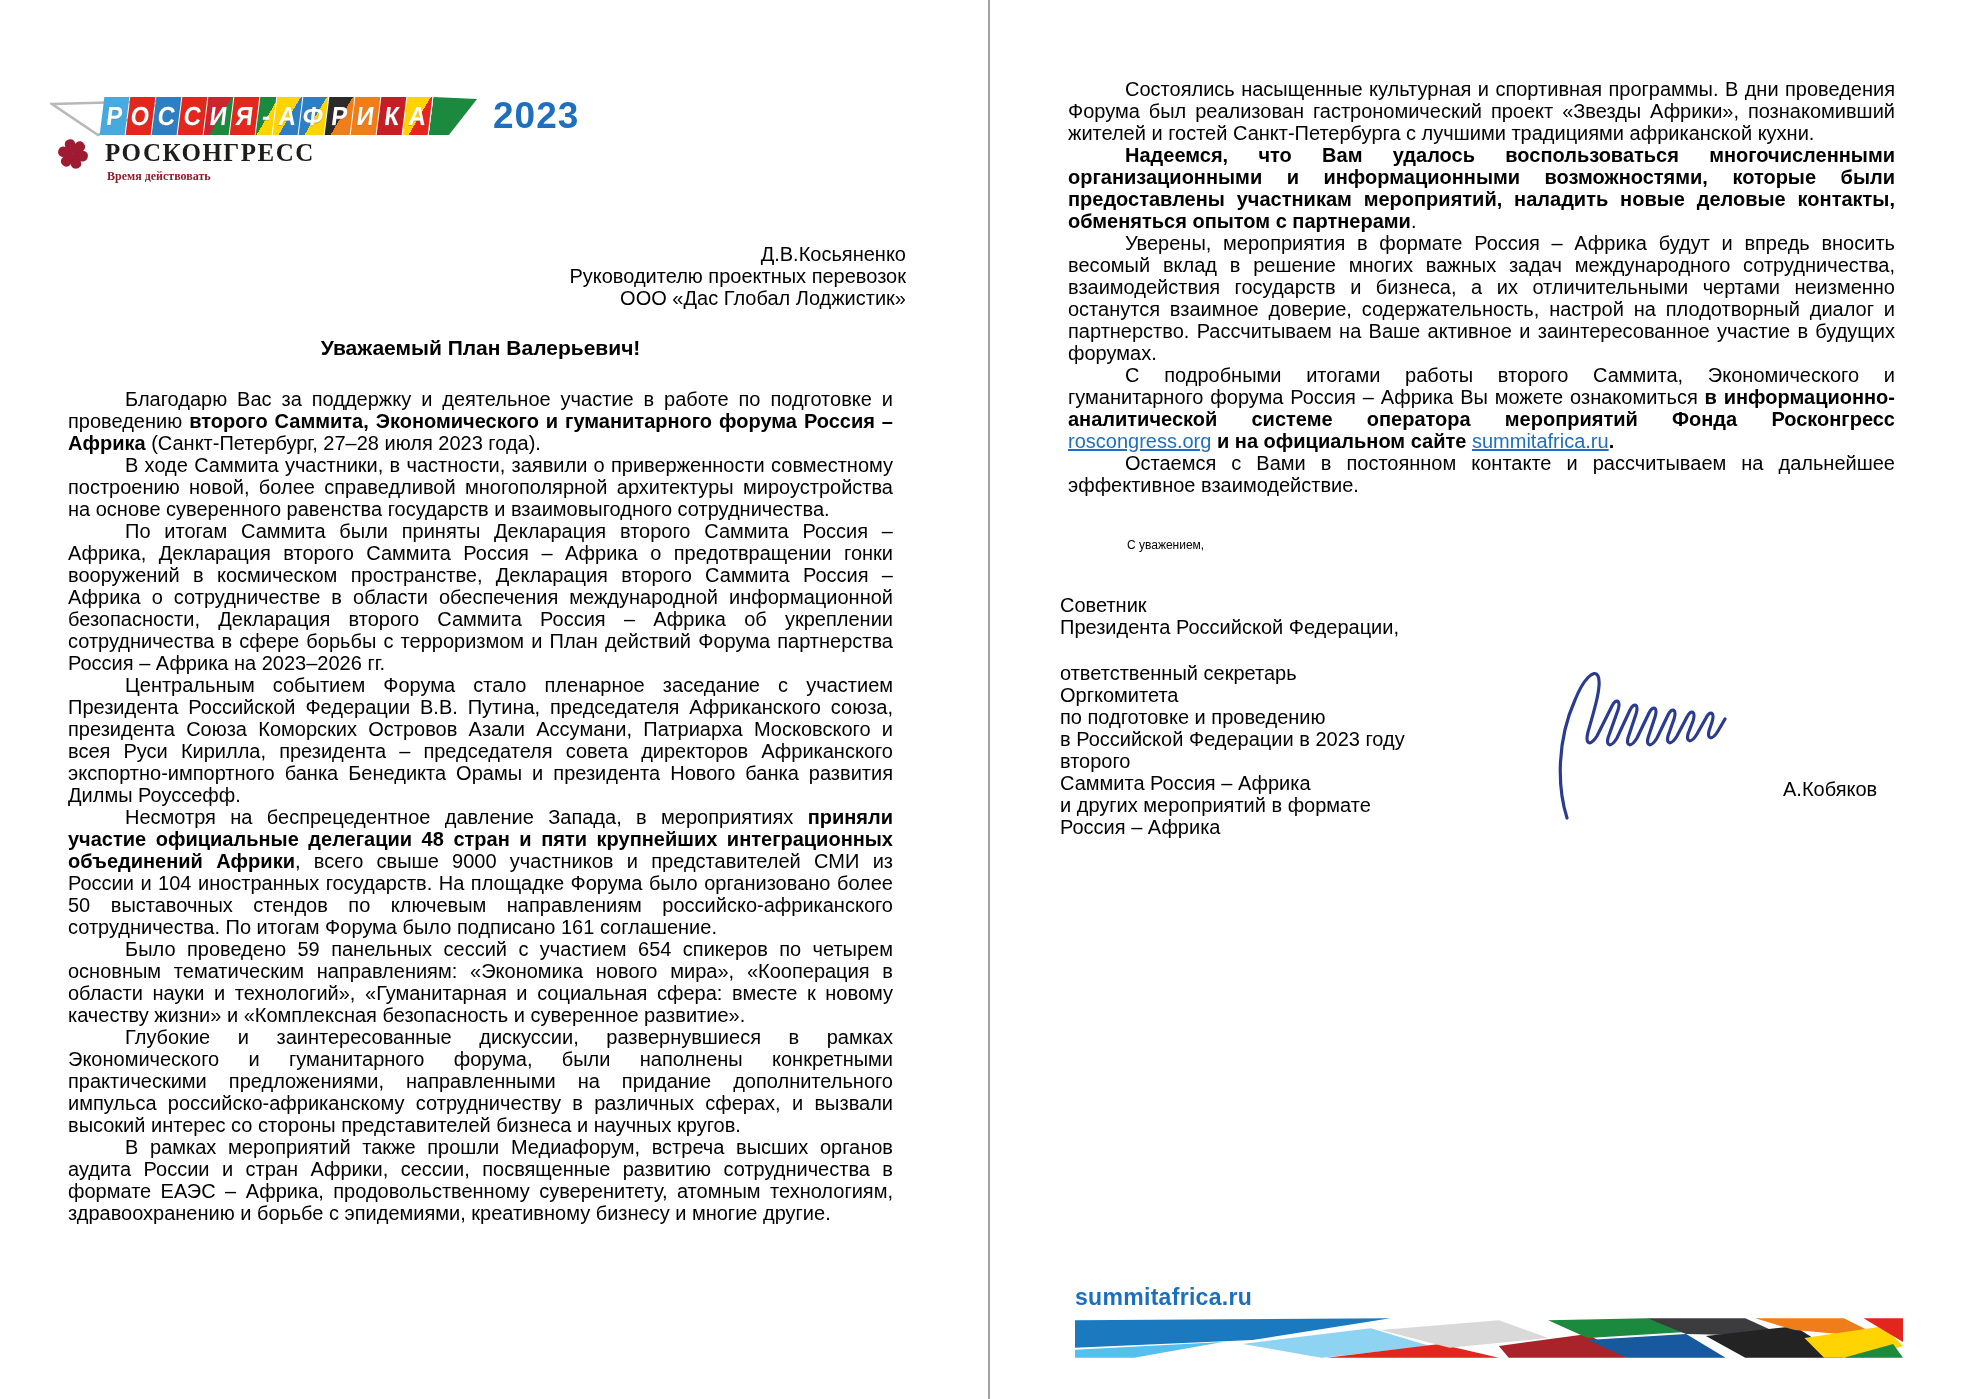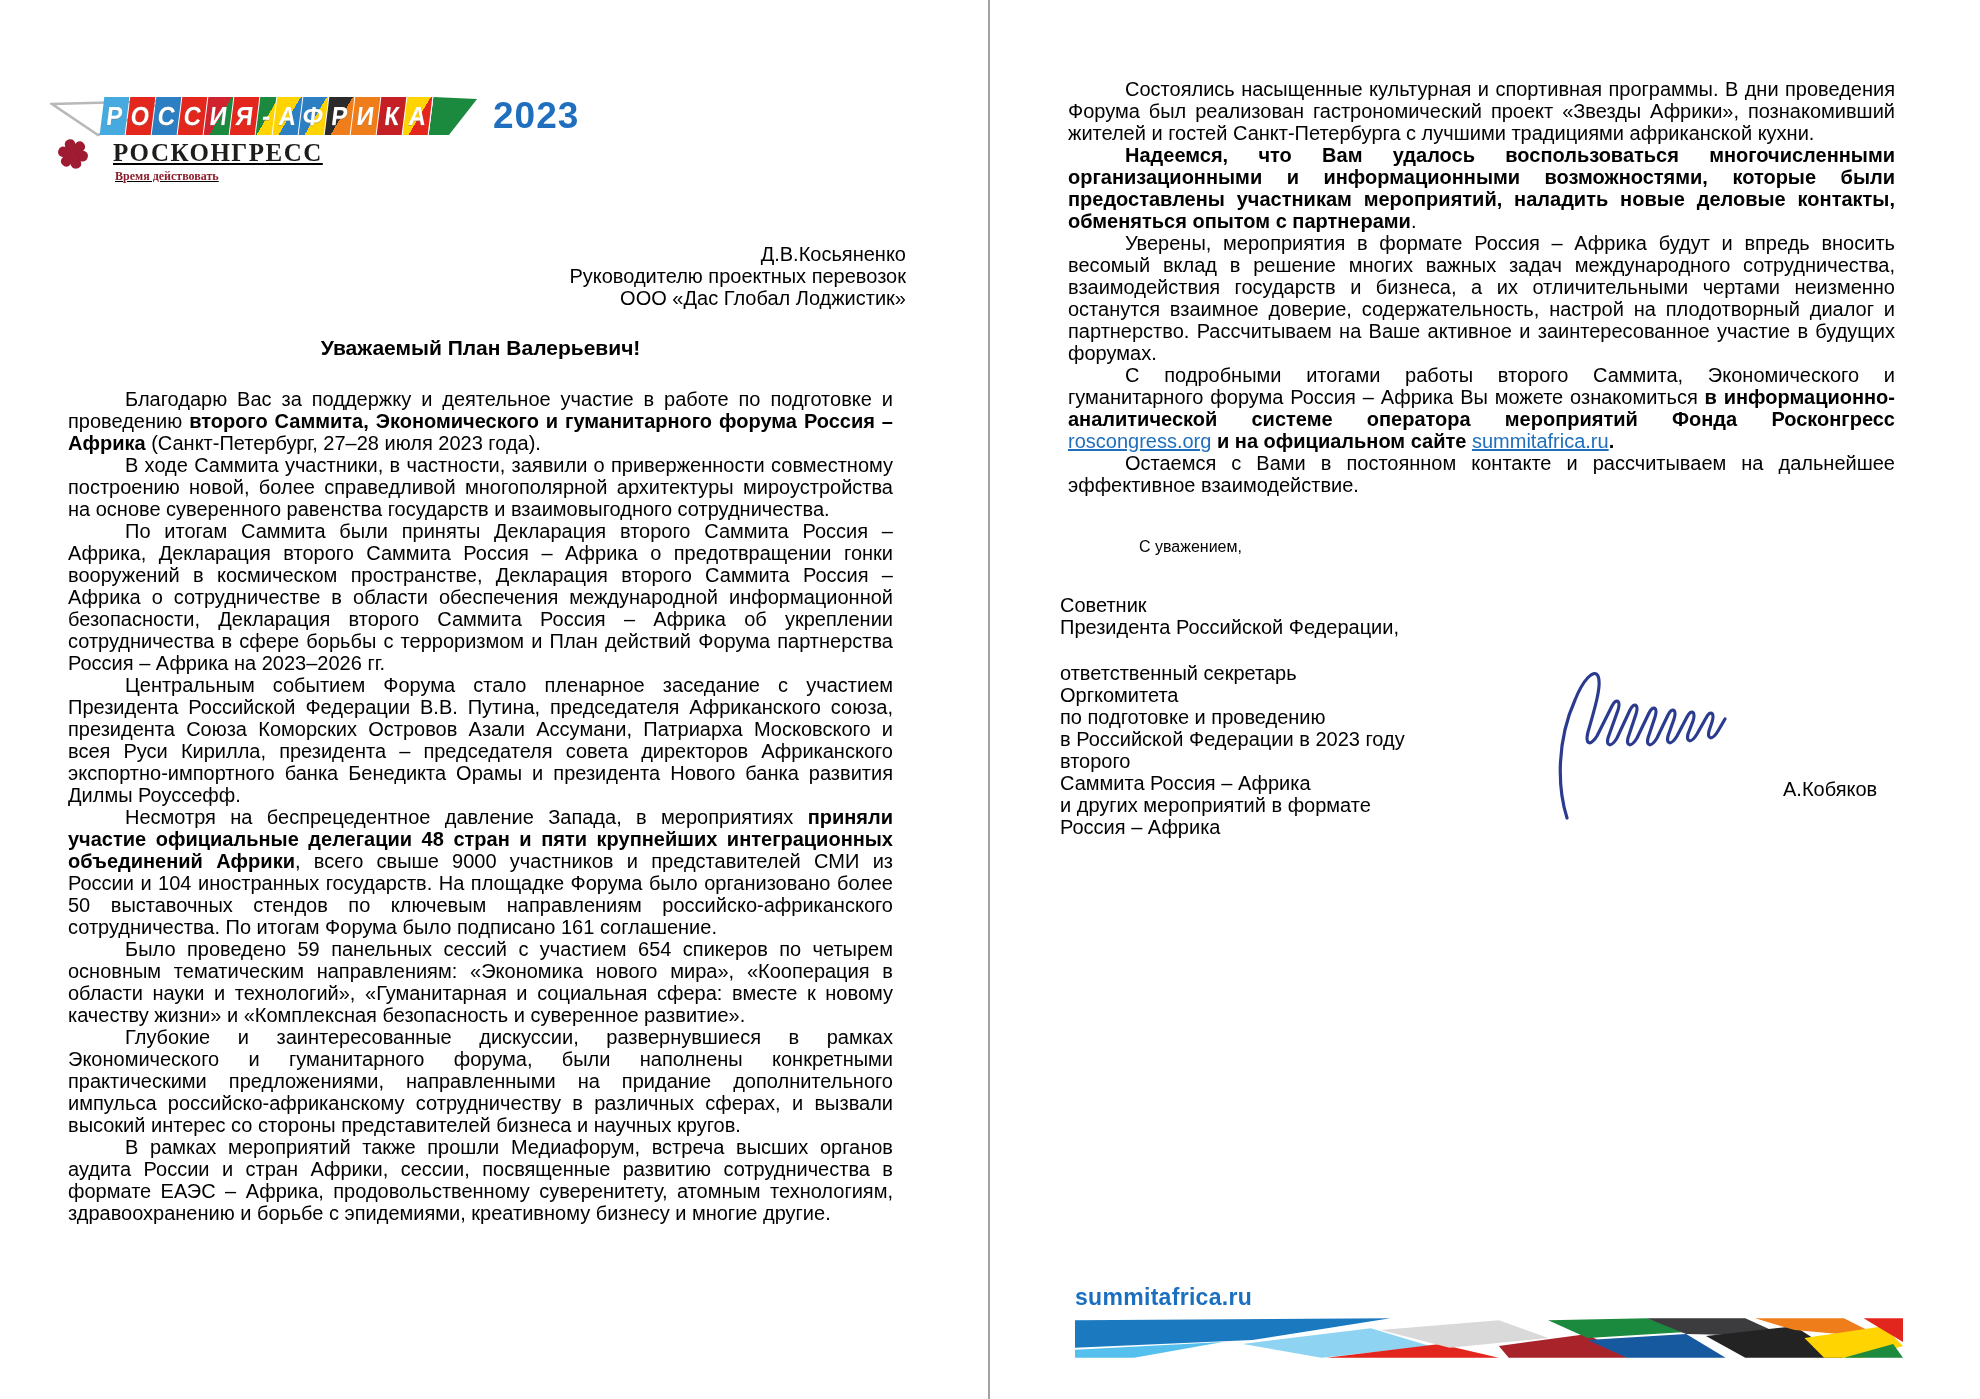--- a/index.html
+++ b/index.html
@@ -16,40 +16,40 @@
   .tile{position:relative;width:25px;height:38px;margin-right:1px;transform:skewX(-7deg);
         display:flex;align-items:center;justify-content:center;}
   .tile.narrow{width:16px;}
   .tile .lt{font-weight:800;font-size:26px;line-height:38px;color:#fff;
             text-shadow:0 1px 0 rgba(120,120,120,.45);transform:scaleX(.92);}
   #logo-endwedge{width:44px;height:38px;background:#1c8a3e;transform:skewX(-7deg);
         clip-path:polygon(0 0,100% 5%,46% 100%,0 100%);}
   #logo-year{margin-left:18px;font-size:37px;line-height:38px;font-weight:800;
              letter-spacing:1px;color:#1f6fbe;}
   #roscongress{position:absolute;left:57px;top:138px;display:flex;align-items:flex-start;}
-  #roscongress .txtcol{margin-left:24px;text-decoration:underline;}
+  #roscongress .txtcol{margin-left:16px;}
   #ros-name{font-family:"Liberation Serif",serif;font-size:25px;line-height:30px;
             letter-spacing:1.5px;color:#1d1d1b;font-weight:600;}
   #ros-tagline{font-family:"Liberation Serif",serif;font-size:12px;line-height:14px;
             font-weight:700;color:#8e1d2c;margin-top:1px;margin-left:2px;}
 
   
   .bodytext{font-size:20px;line-height:22px;text-align:justify;}
   .para{margin:0;text-indent:57px;}
   .b{font-weight:bold;}
   .lnk{color:#1f6fbe;font-weight:normal;text-decoration:underline;cursor:pointer;}
 
   #recipient{position:absolute;left:68px;top:243px;width:838px;text-align:right;
              font-size:20px;line-height:22px;}
   #salutation{position:absolute;left:68px;top:336px;width:825px;text-align:center;
               font-weight:bold;font-size:21px;}
   #body1{position:absolute;left:68px;top:388px;width:825px;}
   #body2{position:absolute;left:77px;top:78px;width:827px;}
 
-  #closing{position:absolute;left:148px;top:538px;font-size:16px;}
+  #closing{position:absolute;left:136px;top:538px;font-size:12px;}
   #sigblock{position:absolute;left:69px;top:594px;width:360px;text-align:left;
             font-size:20px;line-height:22px;}
   #sigblock .grp2{margin-top:24px;}
   #scrawl{position:absolute;left:560px;top:636px;}
   #signer{position:absolute;left:792px;top:778px;font-size:20px;}
 
   
   #footer-site{position:absolute;left:84px;top:1284px;font-size:23px;font-weight:700;
                letter-spacing:.3px;color:#1b6fc0;text-decoration:none;}
   #stripe{position:absolute;left:84px;top:1318px;}

